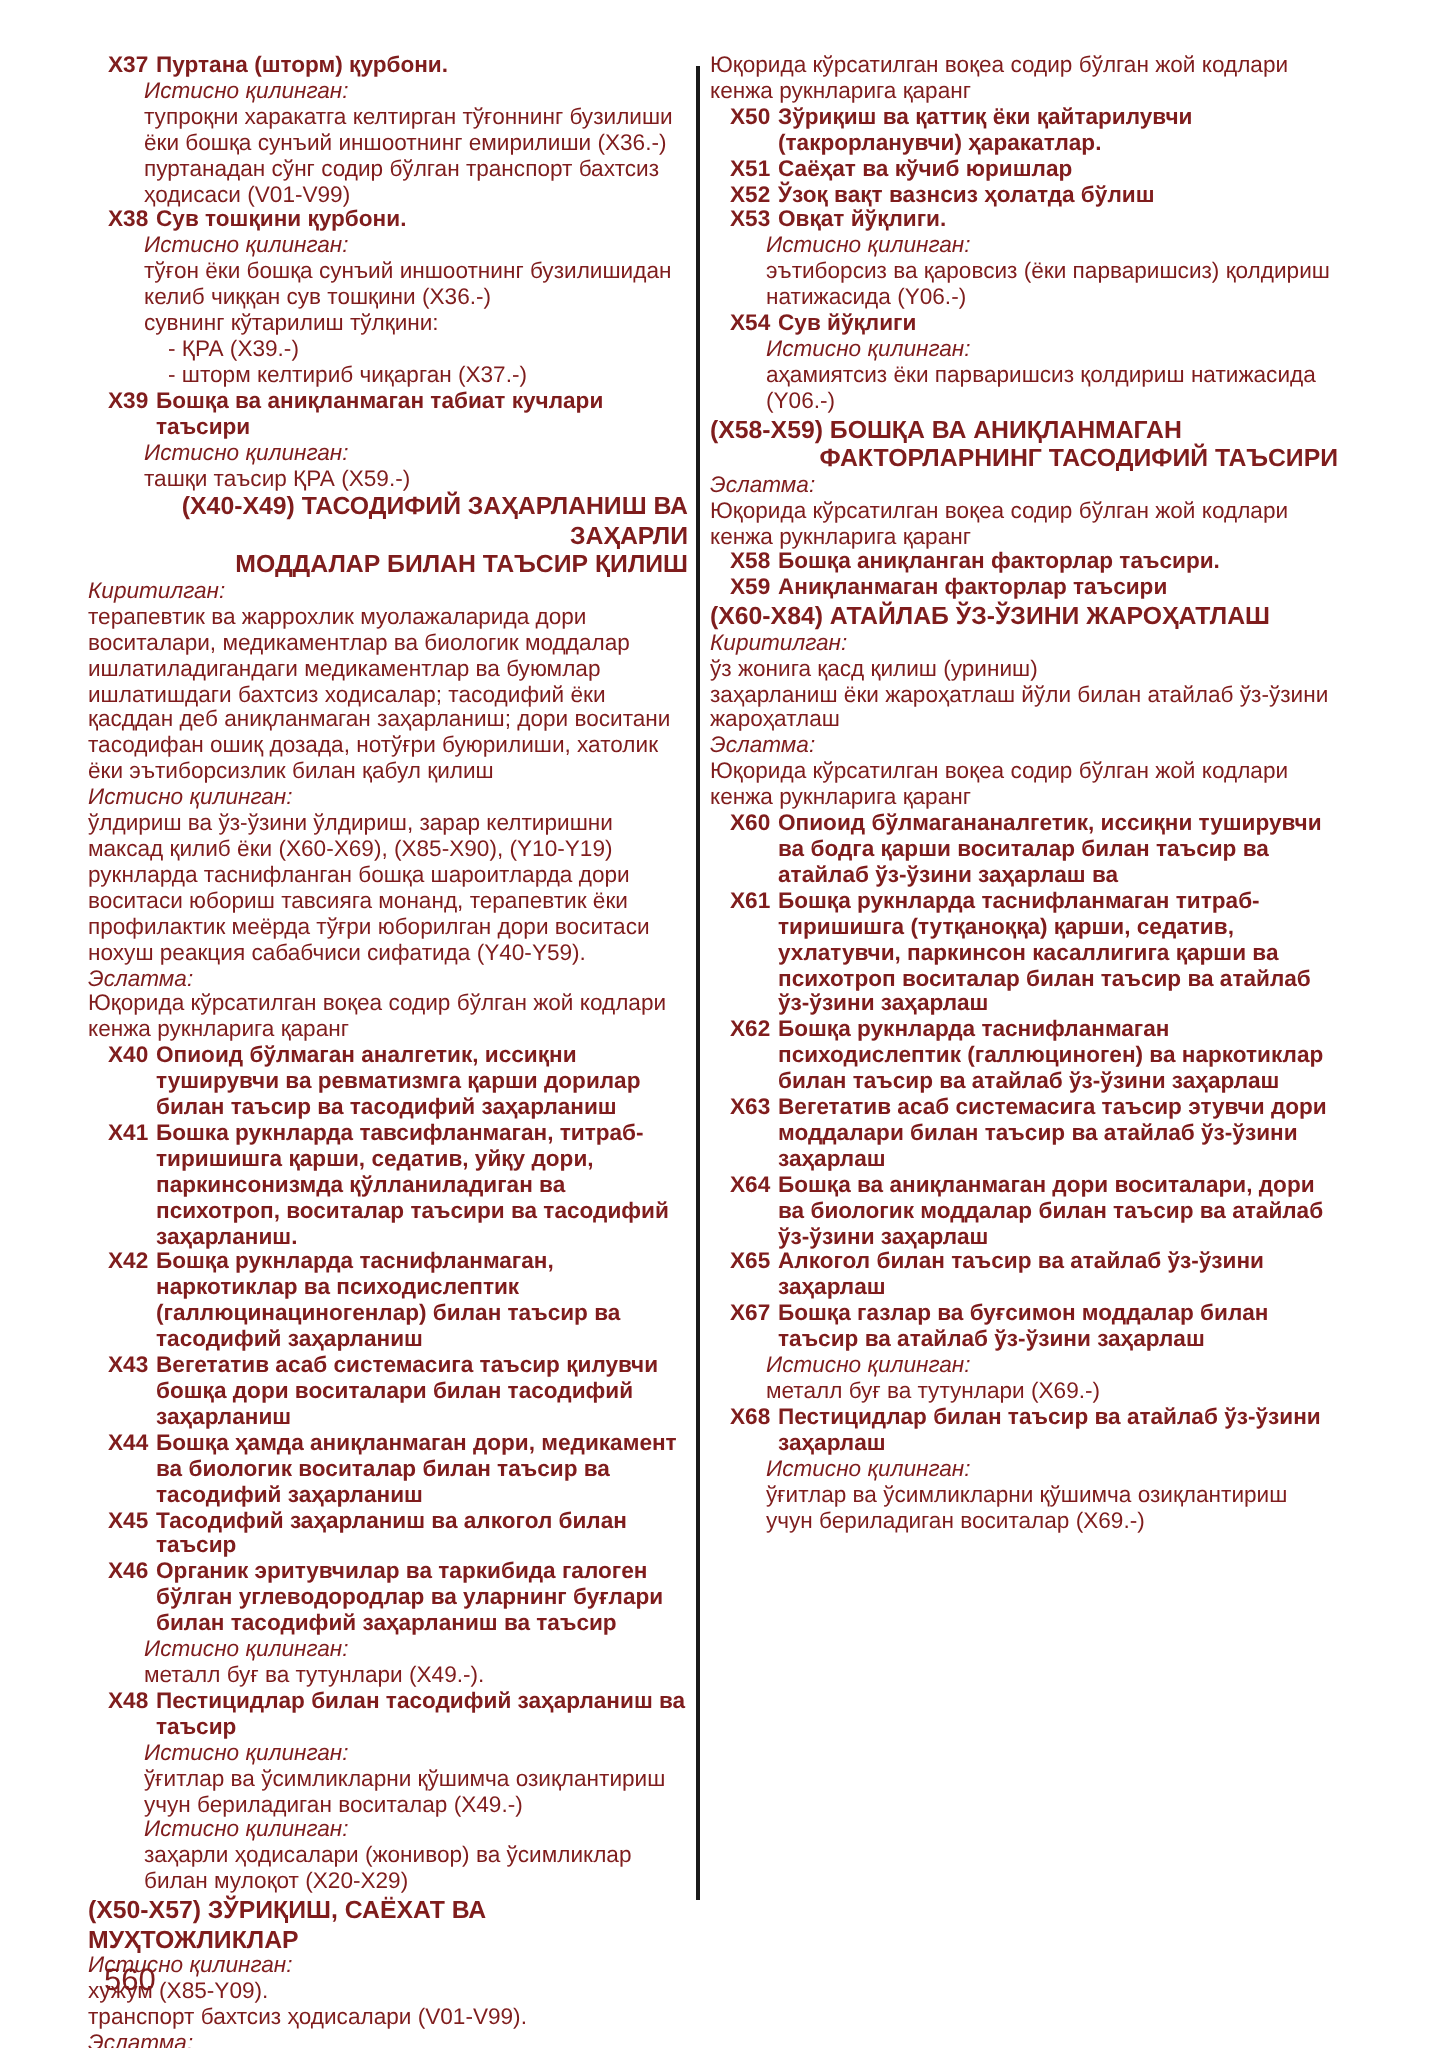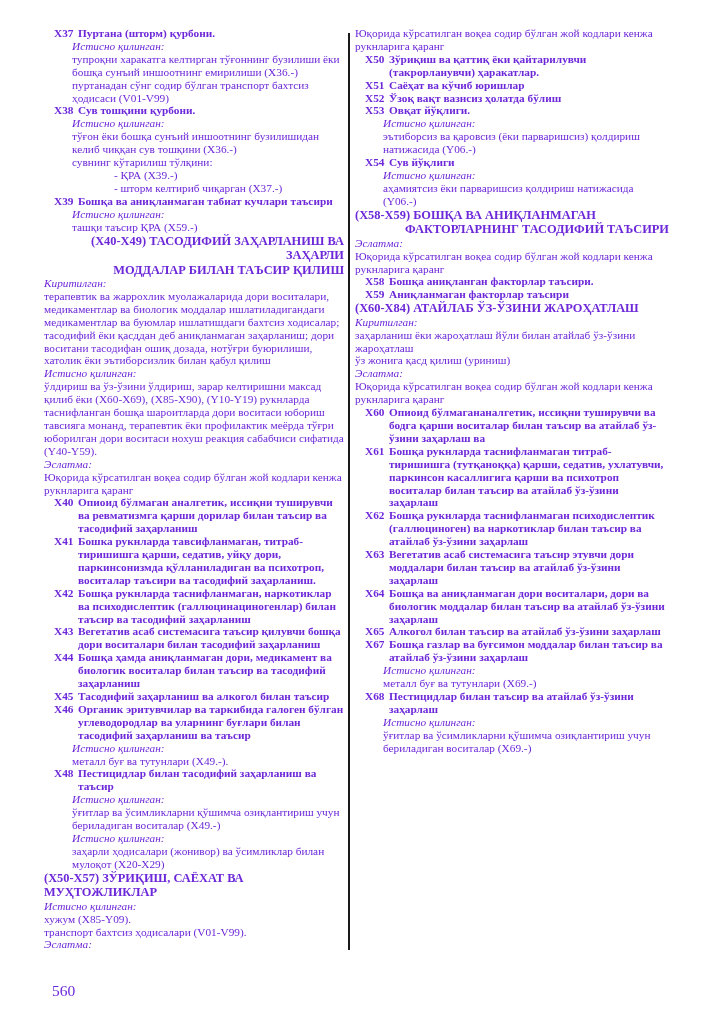--- a/index.html
+++ b/index.html
@@ -1,21 +1,21 @@
 <!DOCTYPE html>
 <html><head>
 <meta charset="utf-8">
 <style>
   html,body { margin:0; padding:0; background:#e8e8e8; }
   .page {
     position:relative;
     width:724px; height:1024px;
     background:#ffffff;
-    font-family:Liberation Serif, serif;
-    color:#6d28d9;
+    font-family:Liberation Sans, sans-serif;
+    color:#7f1d1d;
     overflow:hidden;
   }
   .divider {
     position:absolute;
     left:348px; top:33px;
     width:2px; height:917px;
     background:#1a1a1a;
   }
   .col {
     position:absolute; top:27px;
@@ -31,21 +31,21 @@
   }
   .entry-main .code {
     display:inline-block;
     width:24px;
     margin-left:-24px;
   }
   .sub { font-weight:400; }
   .col-left  .sub .line { margin-left:18px; }
   .col-right .sub .line { margin-left:18px; }
   .line.role-label { font-style:italic; }
-  .col-left  .sub .line.role-dash { margin-left:60px; }
+  .col-left  .sub .line.role-dash { margin-left:30px; }
 
   .hdr {
     font-weight:700;
     font-size:12.4px;
     line-height:14.5px;
   }
   .hdr .hline.center { text-align:right; }
   .plain .line.role-label { font-style:italic; }
 
   .page-number {
@@ -187,22 +187,22 @@
         <div class="entry-main"><span class="code">X58</span><span class="etitle">Бошқа аниқланган факторлар таъсири.</span></div>
       </div>
       <div class="entry">
         <div class="entry-main"><span class="code">X59</span><span class="etitle">Аниқланмаган факторлар таъсири</span></div>
       </div>
       <div class="hdr">
         <div class="hline">(X60-X84) АТАЙЛАБ ЎЗ-ЎЗИНИ ЖАРОҲАТЛАШ</div>
       </div>
       <div class="plain">
         <div class="line role-label">Киритилган:</div>
+        <div class="line role-text">ўз жонига қасд қилиш (уриниш)</div>
         <div class="line role-text">заҳарланиш ёки жароҳатлаш йўли билан атайлаб ўз-ўзини жароҳатлаш</div>
-        <div class="line role-text">ўз жонига қасд қилиш (уриниш)</div>
         <div class="line role-label">Эслатма:</div>
         <div class="line role-text">Юқорида кўрсатилган воқеа содир бўлган жой кодлари кенжа рукнларига қаранг</div>
       </div>
       <div class="entry">
         <div class="entry-main"><span class="code">X60</span><span class="etitle">Опиоид бўлмагананалгетик, иссиқни туширувчи ва бодга қарши воситалар билан таъсир ва атайлаб ўз-ўзини заҳарлаш ва</span></div>
       </div>
       <div class="entry">
         <div class="entry-main"><span class="code">X61</span><span class="etitle">Бошқа рукнларда таснифланмаган титраб-тиришишга (тутқаноққа) қарши, седатив, ухлатувчи, паркинсон касаллигига қарши ва психотроп воситалар билан таъсир ва атайлаб ўз-ўзини заҳарлаш</span></div>
       </div>
       <div class="entry">

